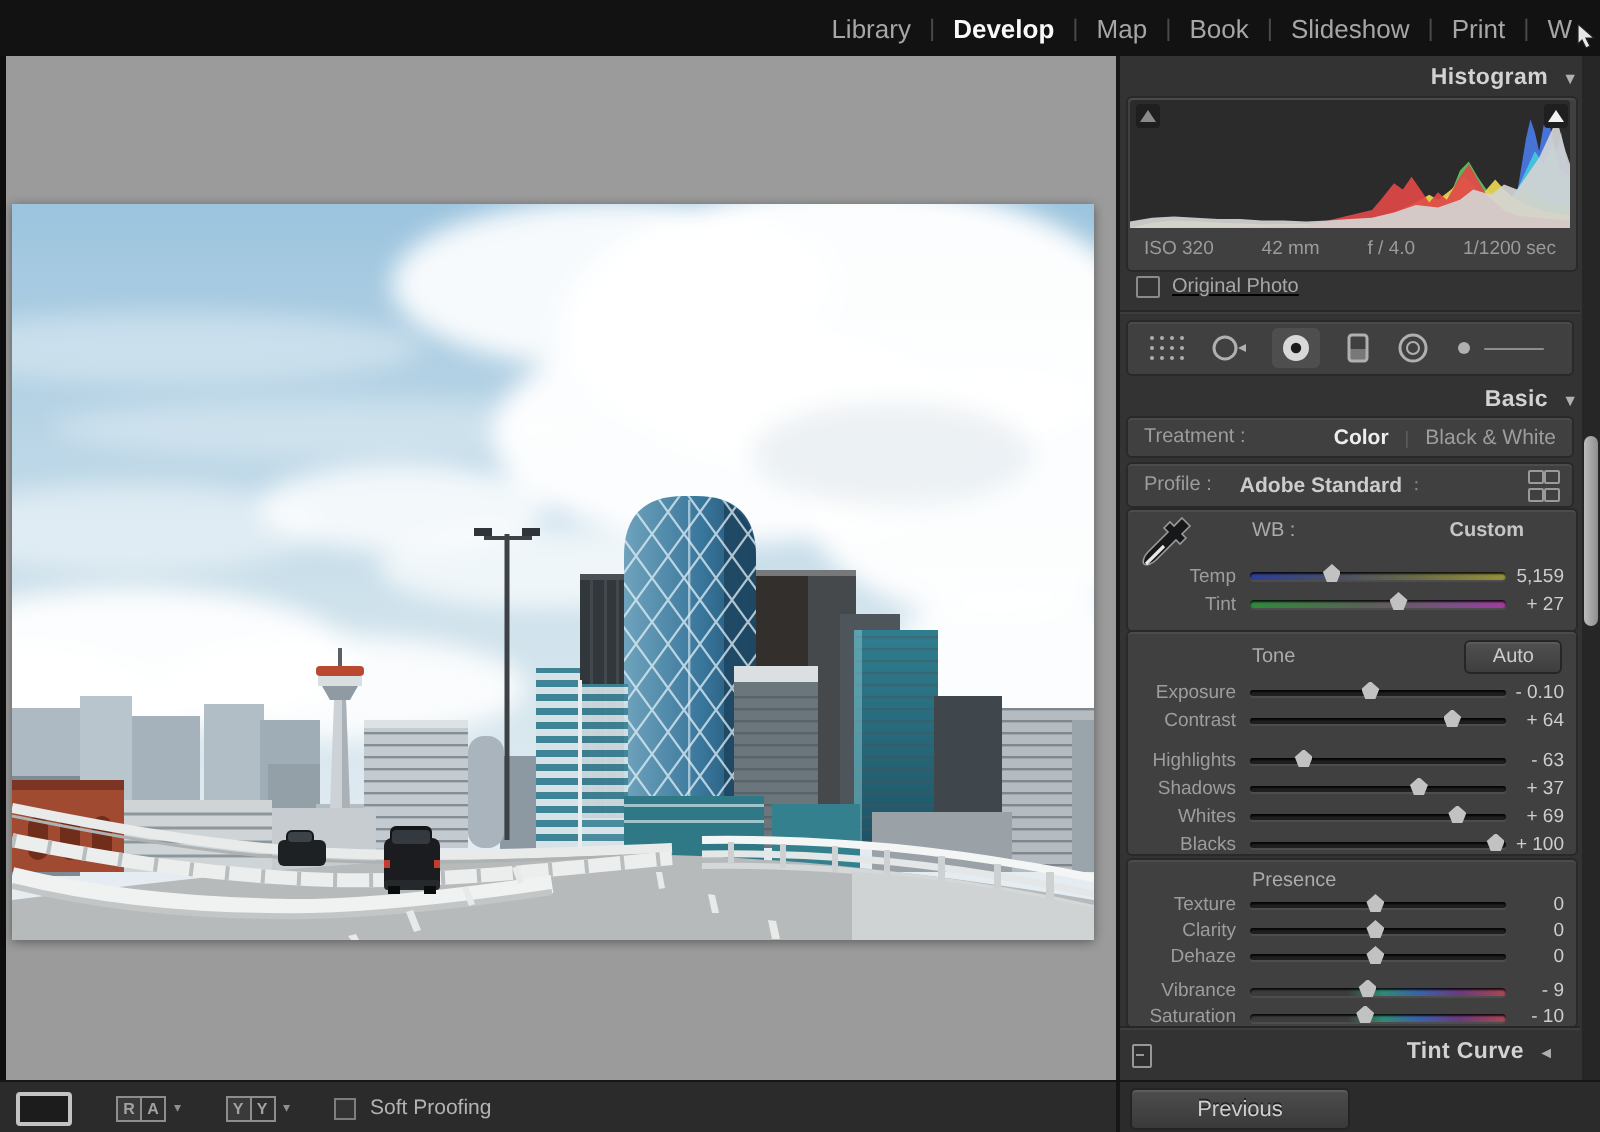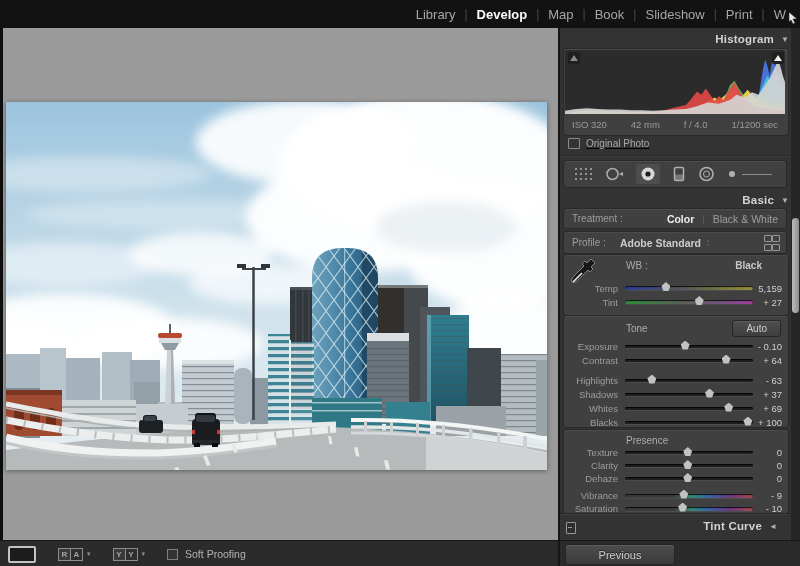--- a/index.html
+++ b/index.html
@@ -447,21 +447,21 @@
 
     <div class="pbox" id="wb-box">
       <span id="eyedropper">
         <svg width="30" height="32" viewBox="0 0 30 32">
           <path d="M24,3 l4,4 -4,4 2,2 -3,3 -2,-2 -10,10 c-2,2 -5,3 -6,2 -1,-1 0,-4 2,-6 l10,-10 -2,-2 3,-3 2,2 z" fill="#17181a" stroke="#9a9a9a" stroke-width=".8"></path>
           <path d="M6,26 l9,-9" stroke="#e8e8e8" stroke-width="1.6"></path>
         </svg>
       </span>
       <div class="sec-hdr">
         <span class="sec-label">WB :</span>
-        <span class="sec-value">Black</span>
+        <span class="sec-value">Custom</span>
       </div>
       <div style="margin-top:7px;">
           <div class="srow">
             <span class="slabel">Temp</span>
             <span class="strack temp">
               <span class="sthumb" style="left: 32%;"></span>
             </span>
             <span class="sval">5,159</span>
           </div>
           <div class="srow">

